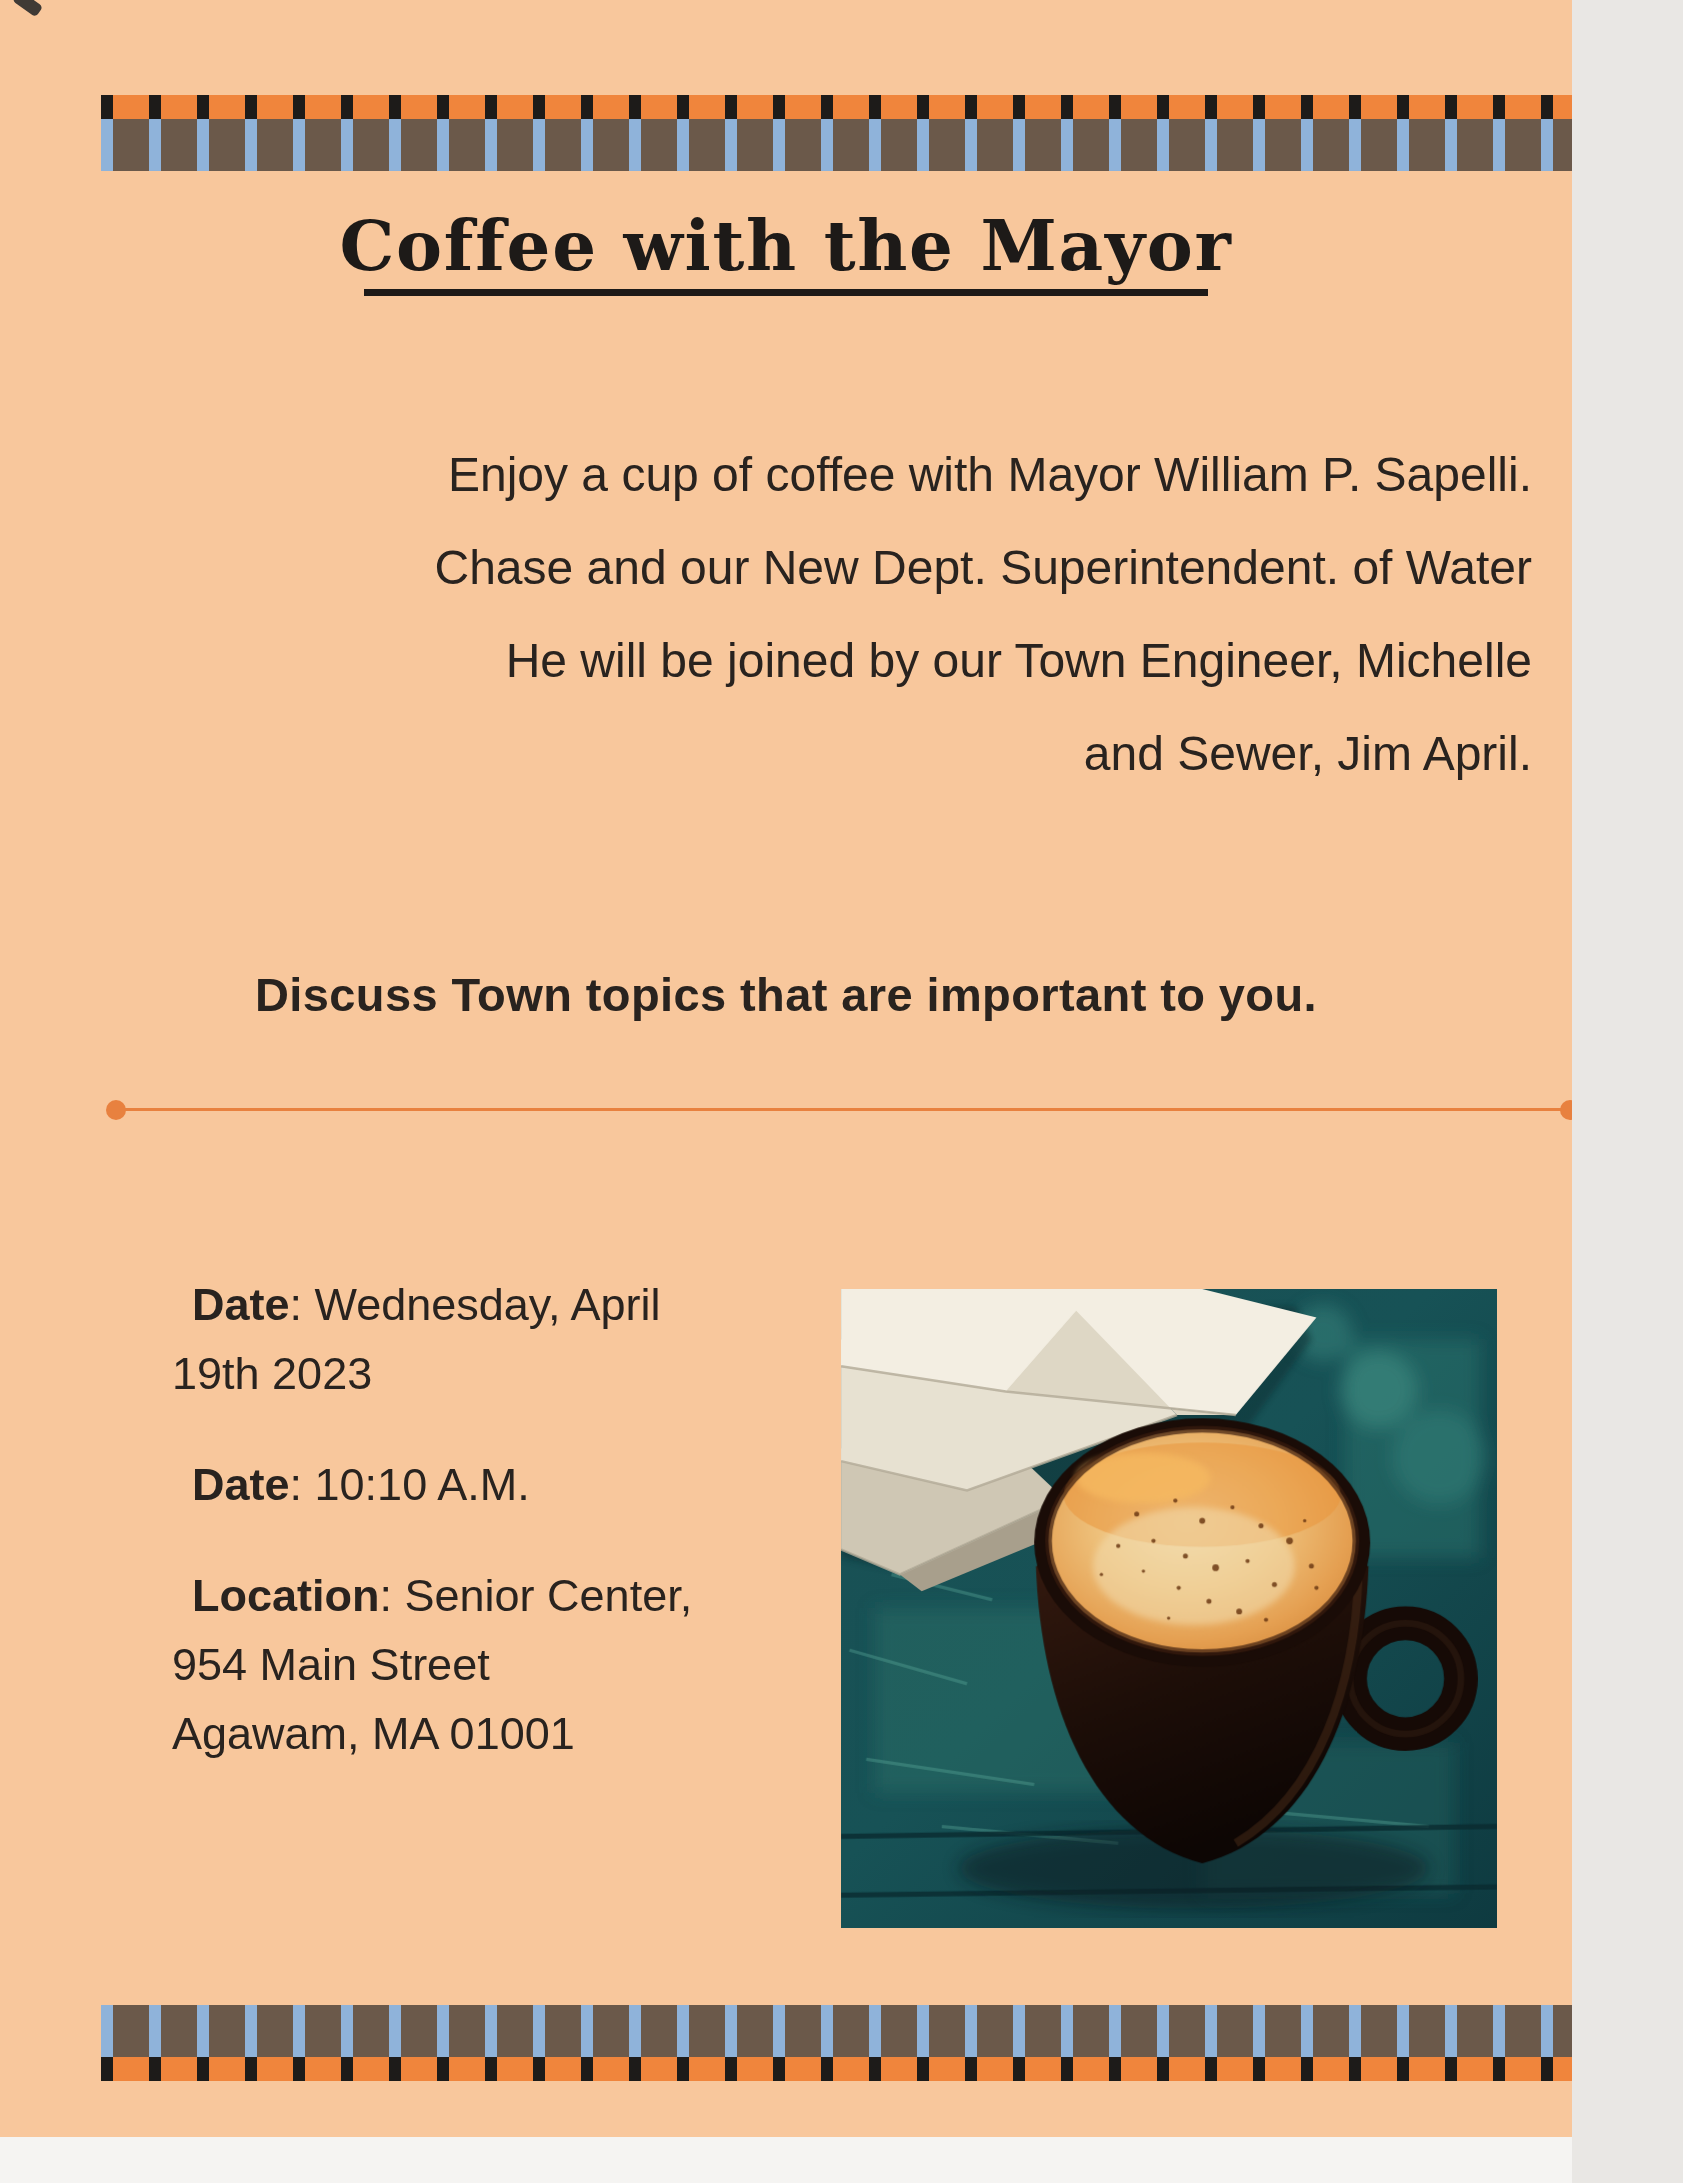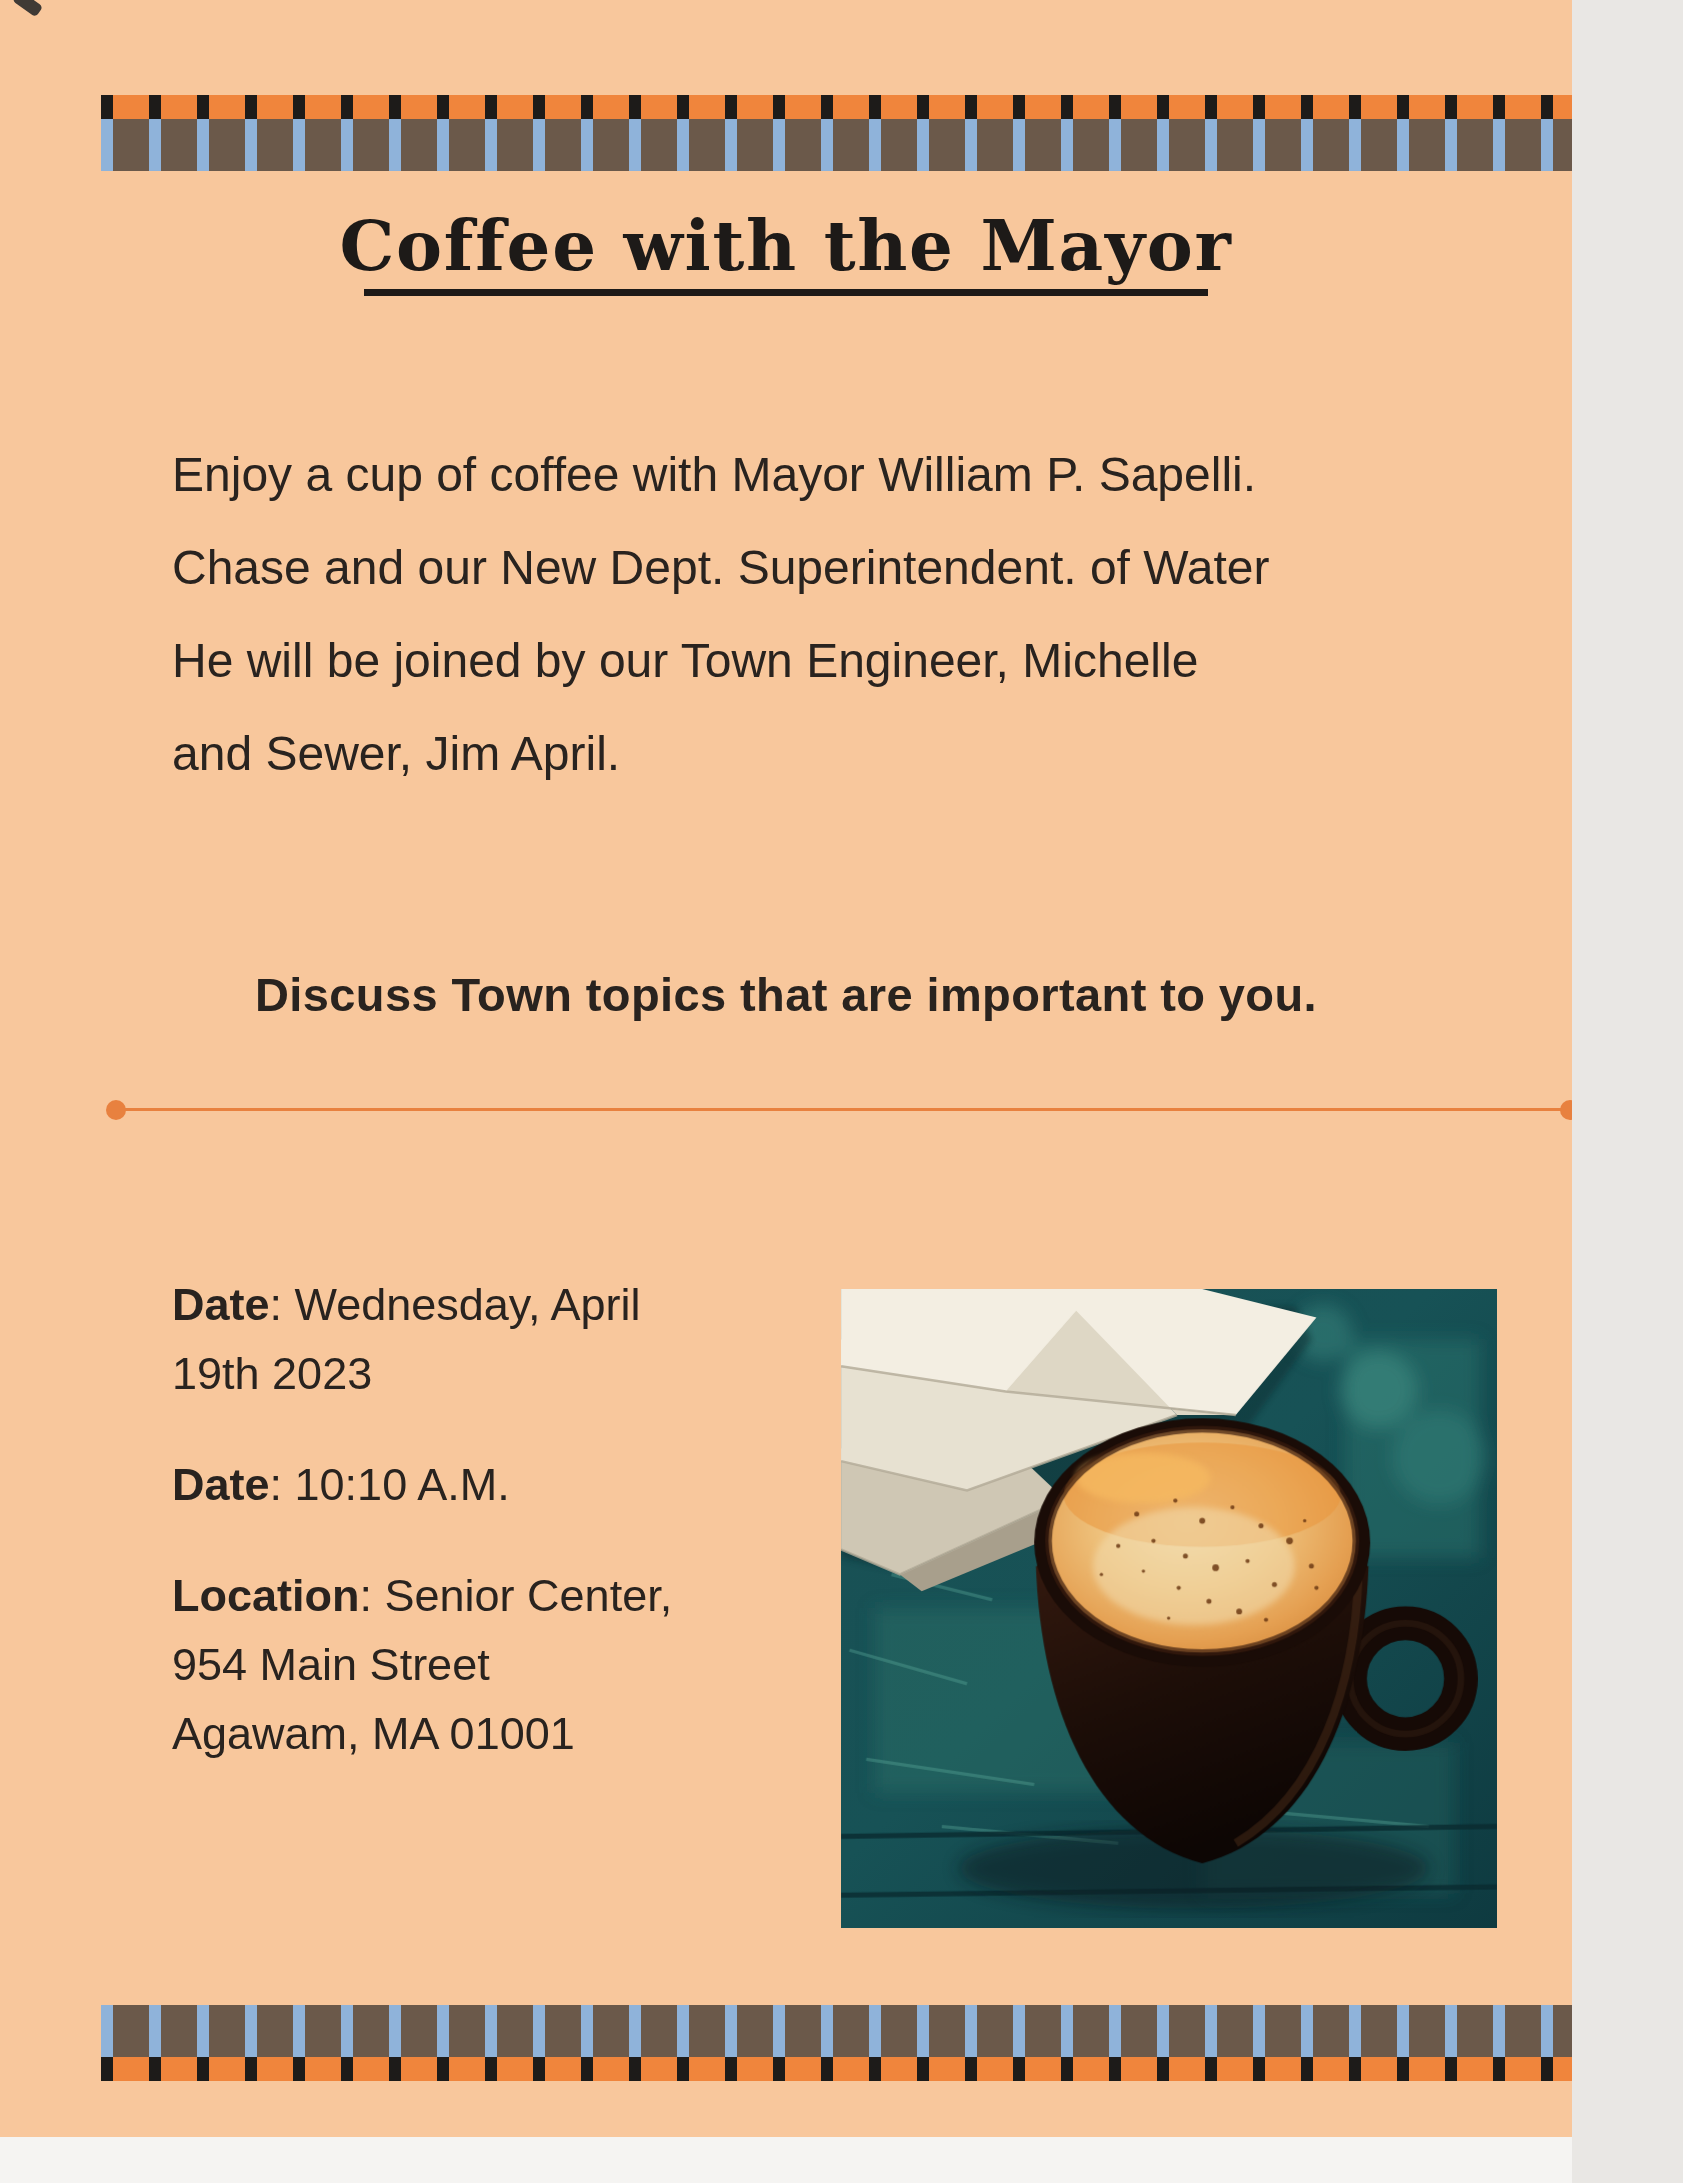--- a/index.html
+++ b/index.html
@@ -29,36 +29,36 @@
     position:absolute; top:205px; left:0; width:100%; margin:0;
     text-align:center; font-family:"DejaVu Serif", serif;
     font-size:69px; font-weight:bold; letter-spacing:1.7px; color:var(--title-color);
   }
   .title-underline{
     position:absolute; top:289px; left:50%; transform:translateX(-50%);
     width:844px; height:6.7px; background:var(--title-color);
   }
   
   .intro{position:absolute; left:172px; top:428px; width:1360px;
-    font-size:48px; line-height:93px;}
+    font-size:48px; line-height:93px;text-align:right;}
   
   .callout{position:absolute; top:967px; left:0; width:100%;
     text-align:center; font-size:47px; font-weight:bold; letter-spacing:0.4px;}
   
   .divider{position:absolute; left:116px; top:1108px; width:1454px; height:3.4px;
     background:var(--divider);}
   .divider .dot{position:absolute; top:50%; width:20px; height:20px;
     border-radius:50%; background:var(--divider); transform:translate(-50%,-50%);}
   .divider .dot.left{left:0;}
   .divider .dot.right{left:100%;}
   
   .details{position:absolute; left:172px; top:1270px; width:638px;
     font-size:45px; line-height:69px;}
   .details p{margin:0 0 42px 0;}
-  .details .lbl{font-weight:bold;}
+  .details .lbl{font-weight:bold;margin-left:20px;}
   .details .val{white-space:pre-line;}
   
   .photo{position:absolute; left:841px; top:1289px; width:656px; height:639px;
     overflow:hidden;}
   .photo svg{display:block;}
   
   .scan-edge-right{position:absolute; left:1653px; top:0; width:31px; height:2183px;
     background:var(--scan-edge);}
   .scan-edge-bottom{position:absolute; left:0; top:2137px; width:1684px; height:46px;
     background:var(--scan-edge);}

